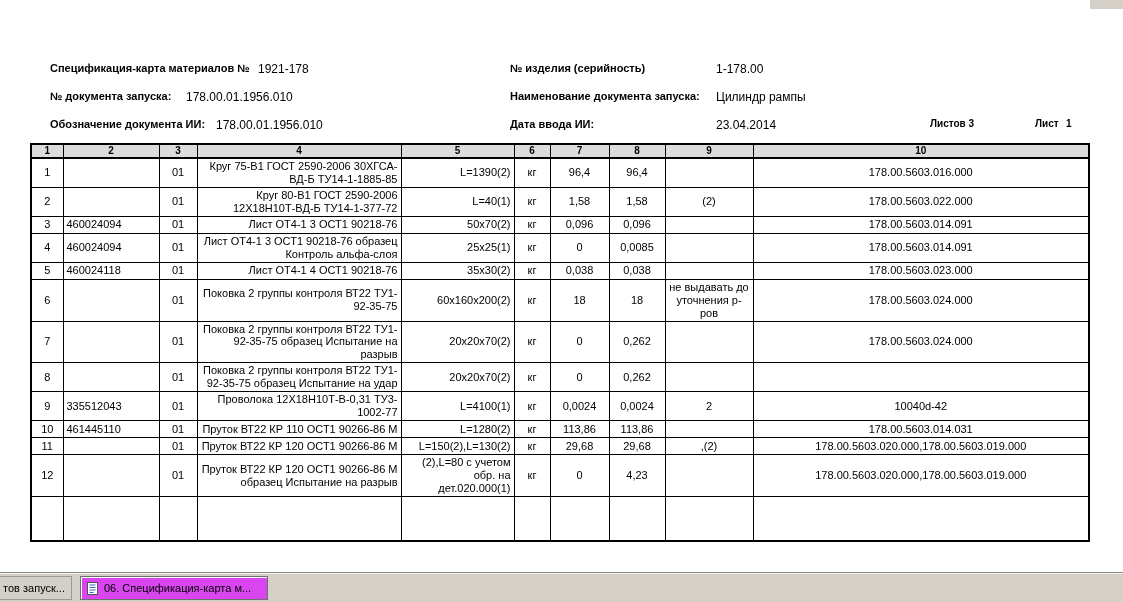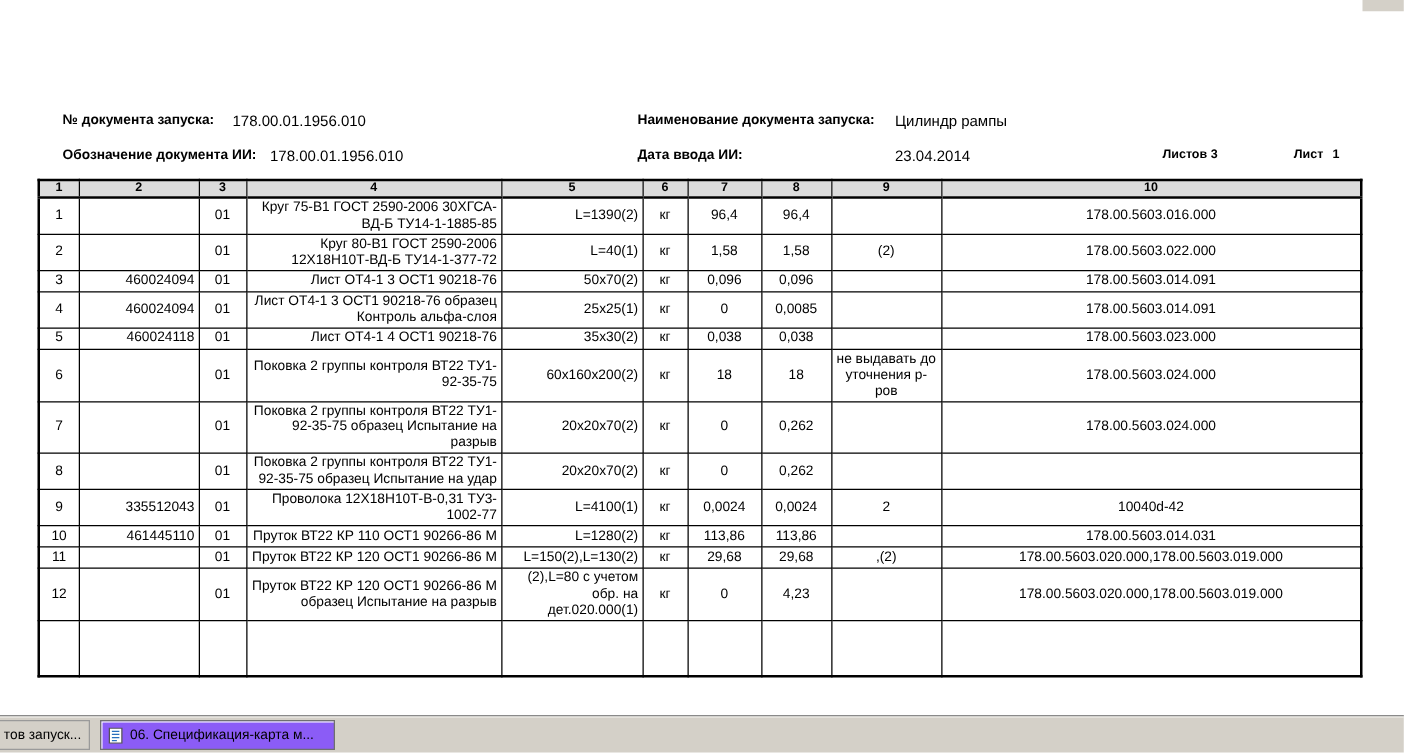--- a/index.html
+++ b/index.html
@@ -48,21 +48,21 @@
     background: var(--numrow-bg, #dcdcdc);
     font-weight: bold;
     text-align: center;
     font-size: 10px;
     height: 13px;
     padding: 0;
     border-bottom: 2px solid #000;
   }
   tbody td { vertical-align: middle; height: 17px; }
   .c-num  { text-align: center; }
-  .c-mater{ text-align: right; margin-left: 24px; }
+  .c-mater{ text-align: left; margin-left: 24px; }
   .c-ceh  { text-align: center; }
   .c-name { text-align: right; }
   .c-size { text-align: right; }
   .c-unit { text-align: center; }
   .c-izd  { text-align: center; }
   .c-sz   { text-align: center; }
   .c-note { text-align: center; }
   .c-dse  { text-align: center; }
   tfoot td { height: 44px; }
 
@@ -87,34 +87,40 @@
     width: 130px; height: 24px;
     border: 1px solid #9a9a9a;
     background: var(--taskbar-bg, #d4d0c8);
     display: flex; align-items: center; justify-content: flex-end;
     padding-right: 6px;
     font-size: 11px; white-space: nowrap; overflow: hidden;
   }
   .tab-active {
     position: absolute; left: 80px; top: 3px;
     width: 188px; height: 24px;
-    background: #8b5cf6;
+    background: #d946ef;
     border: 1px solid #6f6f6f;
     box-shadow: inset 1px 1px 0 #ffffff;
     display: flex; align-items: center; gap: 5px;
     padding: 0 5px;
     font-size: 11px; white-space: nowrap; overflow: hidden;
   }
   .doc-icon { flex: 0 0 auto; display: inline-block; width: 13px; height: 13px; }
 </style>
 </head>
 <body>
 
 <div class="doc">
 
+  <div class="hrow" style="top:62px">
+    <span class="lbl" style="left:50px">Спецификация-карта материалов №</span>
+    <span class="val" style="left:258px">1921-178</span>
+    <span class="lbl" style="left:510px">№ изделия (серийность)</span>
+    <span class="val" style="left:716px">1-178.00</span>
+  </div>
   <div class="hrow" style="top:90px">
     <span class="lbl" style="left:50px">№ документа запуска:</span>
     <span class="val" style="left:186px">178.00.01.1956.010</span>
     <span class="lbl" style="left:510px">Наименование документа запуска:</span>
     <span class="val" style="left:716px">Цилиндр рампы</span>
   </div>
   <div class="hrow" style="top:118px">
     <span class="lbl" style="left:50px">Обозначение документа ИИ:</span>
     <span class="val" style="left:216px">178.00.01.1956.010</span>
     <span class="lbl" style="left:510px">Дата ввода ИИ:</span>

